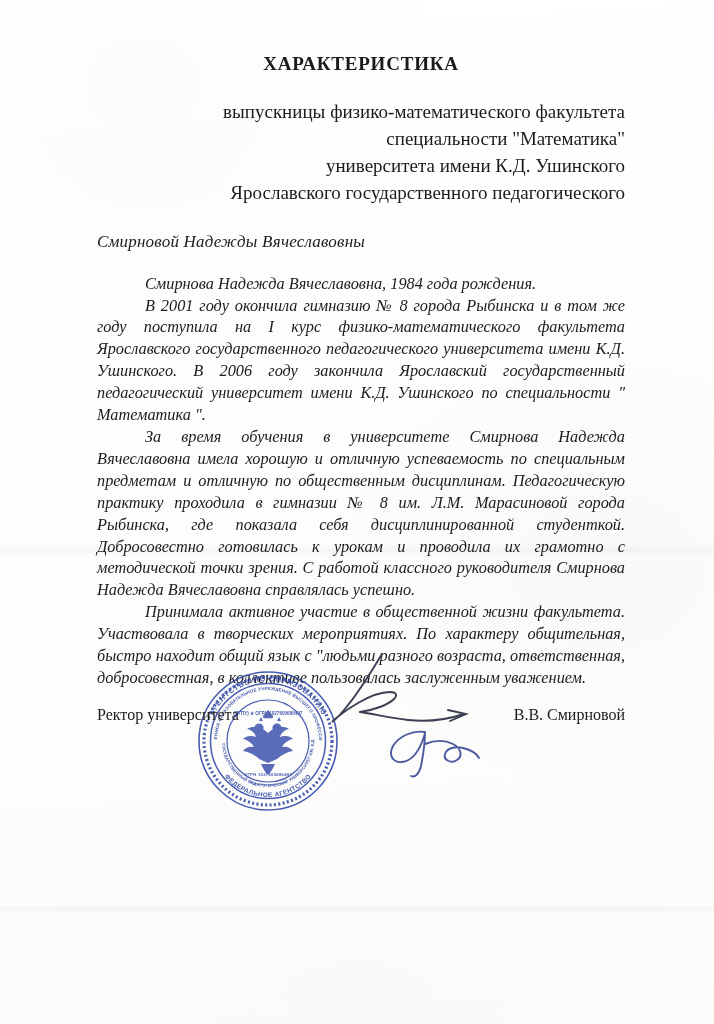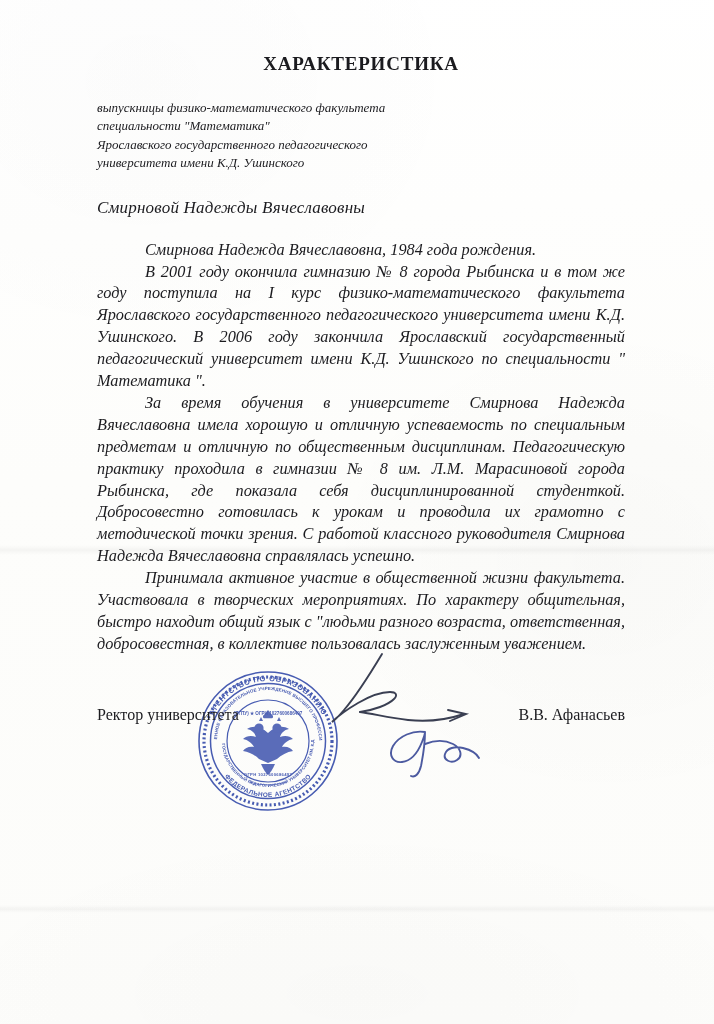--- a/index.html
+++ b/index.html
@@ -43,25 +43,24 @@
   .doc-title {
     text-align: center;
     font-weight: bold;
     font-size: 19px;
     letter-spacing: 0.8px;
     margin-top: 53px;
     line-height: 1.2;
   }
 
   .subtitle-block {
-    text-align: left;
-    font-size: 13px;
+    text-align: right;
+    font-size: 19px;
     line-height: 1.42;
     margin-top: 23px;
-    font-style: italic;
   }
   .subtitle-block div { white-space: nowrap; }
 
   .person-name {
     text-align: left;
     font-style: italic;
     font-size: 17px;
     margin-top: 25px;
     letter-spacing: 0.2px;
   }
@@ -124,22 +123,22 @@
   <div class="crease" style="left:0; top:545px; width:714px; height:10px;"></div>
   <div class="crease" style="left:0; top:905px; width:714px; height:8px;"></div>
 
   <div class="content">
 
     <div class="doc-title">ХАРАКТЕРИСТИКА</div>
 
     <div class="subtitle-block">
       <div>выпускницы физико-математического факультета</div>
       <div>специальности "Математика"</div>
+      <div>университета имени К.Д. Ушинского</div>
       <div>Ярославского государственного педагогического</div>
-      <div>университета имени К.Д. Ушинского</div>
     </div>
 
     <div class="person-name">Смирновой Надежды Вячеславовны</div>
 
     <div class="body-text">
       <p>Смирнова Надежда Вячеславовна, 1984 года рождения.</p>
       <p>В 2001 году окончила гимназию № 8 города Рыбинска и в том же году поступила на I курс физико-математического факультета Ярославского государственного педагогического университета имени К.Д. Ушинского. В 2006 году закончила Ярославский государственный педагогический университет имени К.Д. Ушинского по специальности " Математика ".</p>
       <p>За время обучения в университете Смирнова Надежда Вячеславовна имела хорошую и отличную успеваемость по специальным предметам и отличную по общественным дисциплинам. Педагогическую практику проходила в гимназии № 8 им. Л.М. Марасиновой города Рыбинска, где показала себя дисциплинированной студенткой. Добросовестно готовилась к урокам и проводила их грамотно с методической точки зрения. С работой классного руководителя Смирнова Надежда Вячеславовна справлялась успешно.</p>
       <p>Принимала активное участие в общественной жизни факультета. Участвовала в творческих мероприятиях. По характеру общительная, быстро находит общий язык с "людьми разного возраста, ответственная, добросовестная, в коллективе пользовалась заслуженным уважением.</p>
     </div>
@@ -214,17 +213,17 @@
                  C41,11 42,7 42,6 C42,16 40,30 38,40 C36,48 32,52 28,50"></path>
         <path d="M42,18 C52,14 62,14 70,18 C78,22 80,30 74,34 C68,38 60,34 62,28
                  C64,22 72,20 80,22 C88,24 94,28 96,32"></path>
       </g>
     </svg>
   </div>
 
   <div class="sig-area">
     <div class="sig-row">
       <span class="sig-role">Ректор университета</span>
-      <span class="sig-name">В.В. Афанасьев</span>
+      <span class="sig-name">В.В. Смирновой</span>
     </div>
   </div>
 
 </div>
 
 </body></html>

